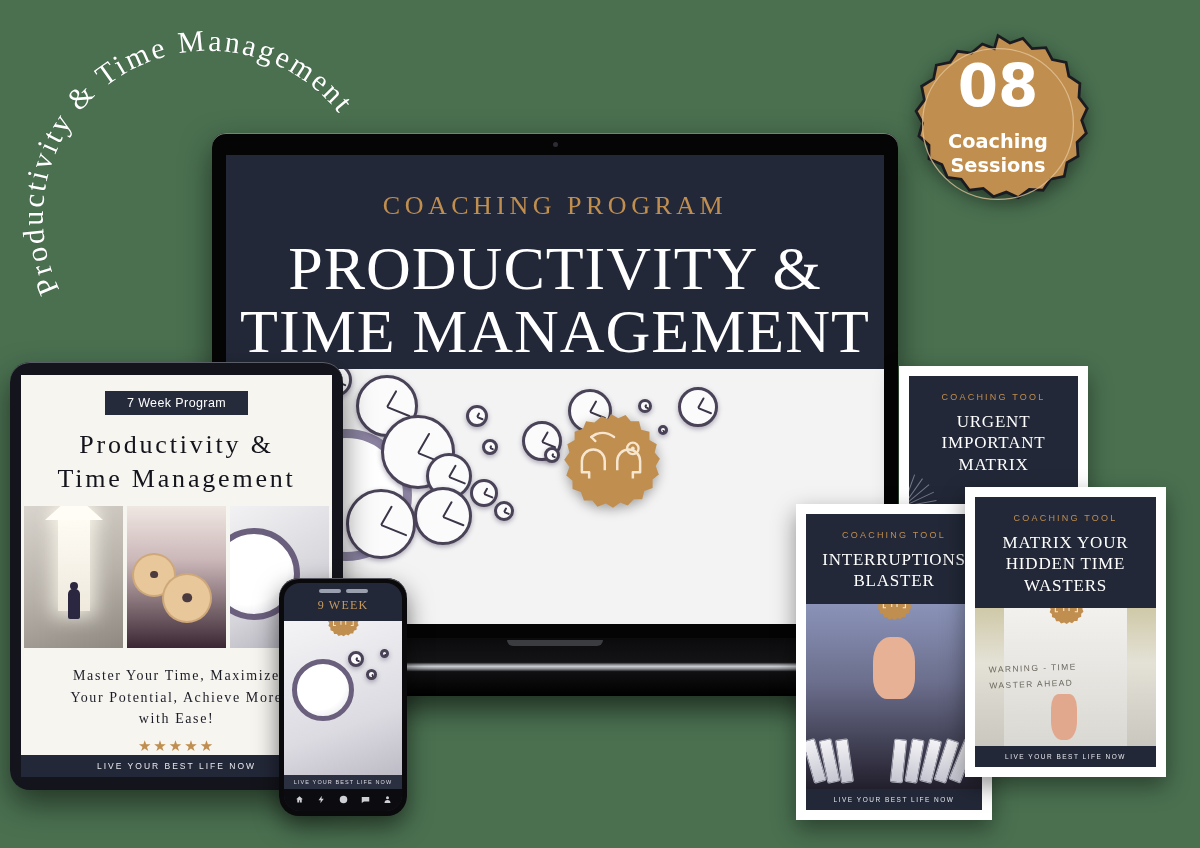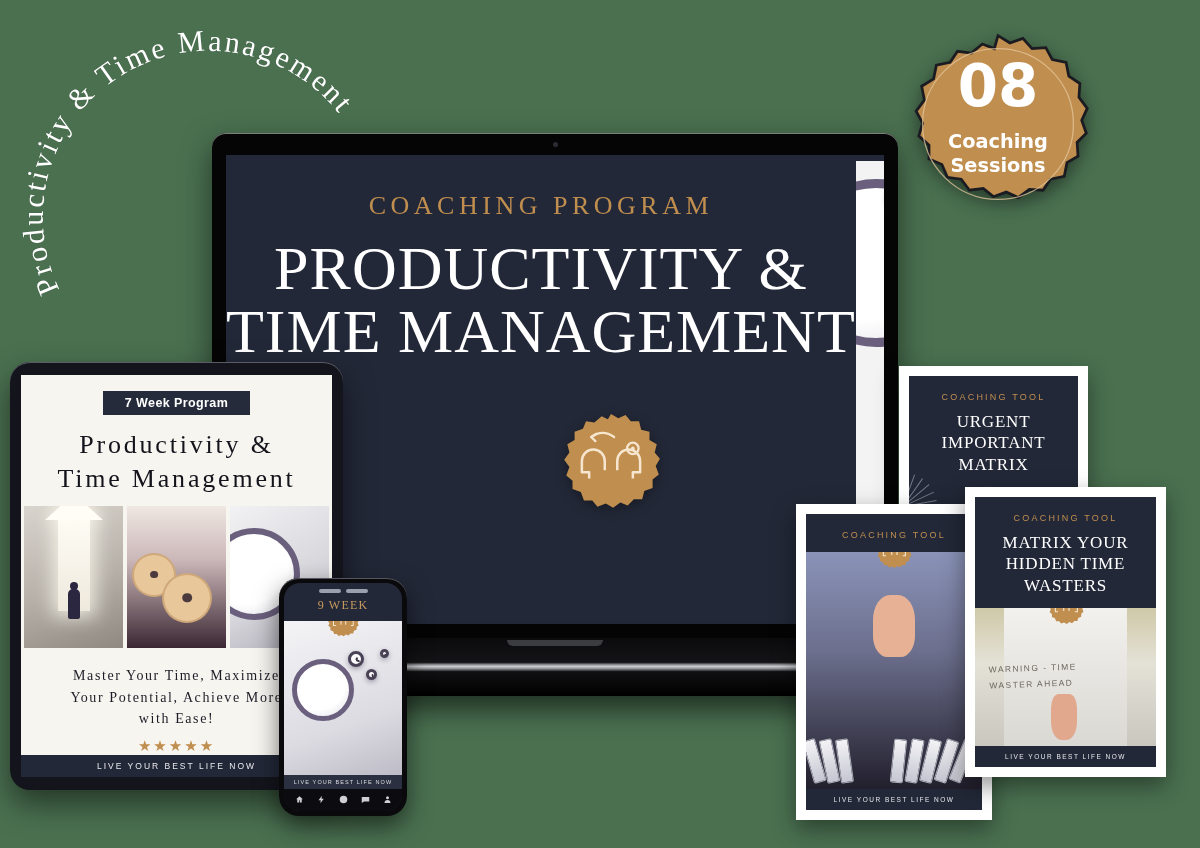--- a/index.html
+++ b/index.html
@@ -47,21 +47,21 @@
     background: #050505; border-radius: 14px 14px 3px 3px;
     box-shadow: 0 12px 30px rgba(0,0,0,.5), inset 0 1px 0 #7d7d7d;
     padding: 22px 14px 14px 14px;
   }
   .laptop-cam {
     position: absolute; left: 50%; top: 9px; width: 5px; height: 5px;
     margin-left: -2.5px; border-radius: 50%; background: #2c2c34;
   }
   .laptop-screen {
     position: relative; width: 100%; height: 100%;
-    background: #232838; overflow: hidden; display: flex; flex-direction: row;
+    background: #232838; overflow: hidden; display: flex; flex-direction: column;
   }
   .lap-top { padding: 36px 0 0 0; text-align: center; flex: 0 0 auto; }
   .lap-kicker {
     font-family: "Liberation Serif", serif;
     color: #c08e4e; font-size: 26px; letter-spacing: 4.5px; font-weight: 400;
   }
   .lap-title {
     font-family: "Liberation Serif", serif;
     color: #fff; font-size: 62px; line-height: 1.02; letter-spacing: 1px;
     margin-top: 16px; font-weight: 400; white-space: pre-line;
@@ -98,21 +98,21 @@
     z-index: 9; filter: drop-shadow(0 3px 6px rgba(0,0,0,.35));
   }
 
   
   .tablet { position: absolute; left: 10px; top: 362px; width: 333px; height: 428px;
             background: #14151c; border-radius: 20px; padding: 13px 11px;
             box-shadow: 0 14px 30px rgba(0,0,0,.5), inset 0 1px 0 #5a5c66; }
   .tablet-screen { width: 100%; height: 100%; background: #f6f5f0; overflow: hidden;
                    display: flex; flex-direction: column; }
   .tab-pill { align-self: center; margin-top: 16px; background: #262b3b; color: #fff;
-              font-size: 12.5px; padding: 5px 22px; letter-spacing: .4px; font-weight: bold; }
+              font-size: 12.5px; padding: 5px 22px; letter-spacing: .4px; }
   .tab-title { font-family: "Liberation Serif", serif; color: #14141c; font-size: 26px;
                line-height: 1.3; letter-spacing: 2.8px; text-align: center;
                margin-top: 13px; white-space: pre-line; }
   .tab-collage { display: flex; gap: 4px; margin-top: 10px; height: 166px; padding: 0 3px; }
   .tab-collage > div { flex: 1; position: relative; overflow: hidden; }
   .img-arrow { background: linear-gradient(160deg,#d9d4cd,#b6b0a8 55%,#8e8880); }
   .img-arrow .beam { position: absolute; left: 50%; top: 6%; margin-left: -16px;
       width: 32px; height: 68%; background: linear-gradient(#fffdf6,#efe9dd);
       box-shadow: 0 0 18px 6px rgba(255,252,240,.75); }
   .img-arrow .beam::before { content: ""; position: absolute; left: -13px; top: -20px;
@@ -357,20 +357,22 @@
         <span style="transform:rotate(-40deg)"></span>
           <span style="transform:rotate(-55deg)"></span>
         <span style="transform:rotate(-70deg)"></span>
       </div>
     </div>
   </div>
 
   <div class="card" id="card-interruptions">
     <div class="card-inner">
       <div class="card-kicker">COACHING TOOL</div>
+      <div class="card-title">INTERRUPTIONS
+BLASTER</div>
       <div class="rays" style="bottom:96px;">
         <span style="transform:rotate(-8deg)"></span>
           <span style="transform:rotate(-22deg)"></span>
         <span style="transform:rotate(-36deg)"></span>
           <span style="transform:rotate(-50deg)"></span>
         <span style="transform:rotate(-64deg)"></span>
           <span style="transform:rotate(-78deg)"></span>
       </div>
       <div class="card-photo photo-dominoes">
         <svg class="card-seal" viewBox="0 0 100 100">

